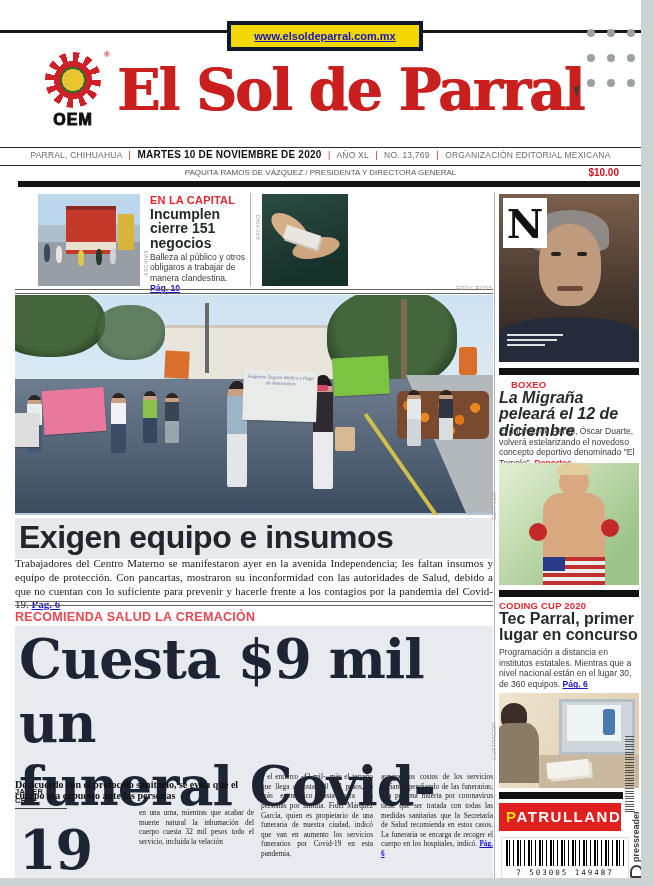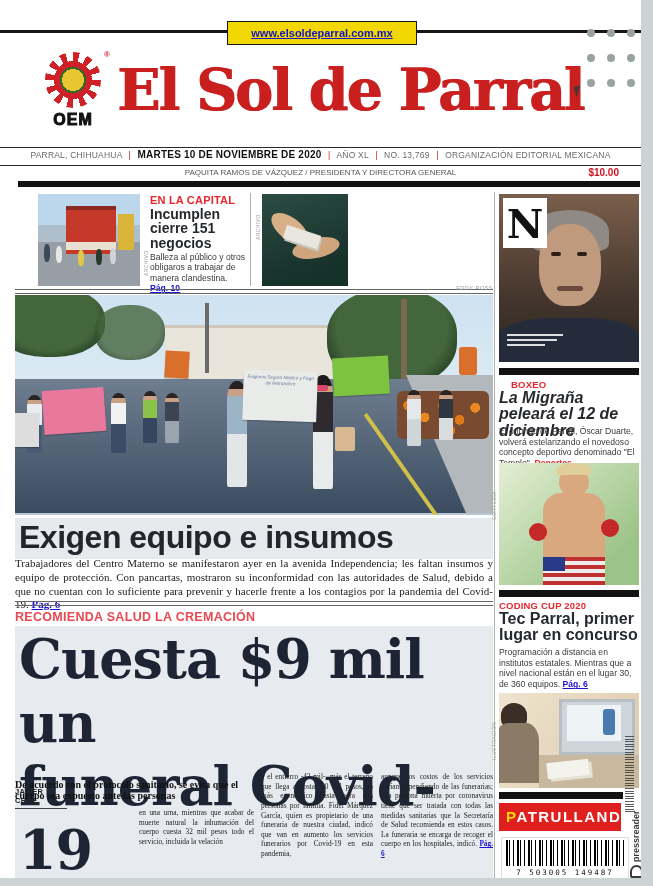--- a/index.html
+++ b/index.html
@@ -2,21 +2,21 @@
 <html><head>
 <meta charset="utf-8">
 <style>
   html,body{margin:0;padding:0;}
   .stage{position:relative;width:653px;height:886px;background:#ccd3d3;font-family:"Liberation Sans",sans-serif;overflow:hidden;}
   .page{position:absolute;left:0;top:0;width:641px;height:878px;background:#ffffff;overflow:hidden;}
   .abs{position:absolute;}
 
   
   .topline{position:absolute;left:0;top:30px;width:641px;height:3px;background:#161616;}
-  .urlbox{position:absolute;left:227px;top:21px;width:188px;height:22px;background:#f2d800;display:flex;align-items:center;justify-content:center;border:1px solid #0f172a;}
+  .urlbox{position:absolute;left:227px;top:21px;width:188px;height:22px;background:#f2d800;display:flex;align-items:center;justify-content:center;border:4px solid #0f172a;}
   .urlbox span{font-size:11px;font-weight:bold;color:#1414c8;text-decoration:underline;}
   .dots{position:absolute;left:581px;top:26px;width:60px;height:64px;display:grid;grid-template-columns:repeat(3,1fr);align-content:space-between;justify-items:center;}
   .dots i{width:8px;height:8px;border-radius:50%;background:#9aa2a2;margin:3px 0;}
 
   
   .oem{position:absolute;left:28px;top:52px;width:90px;text-align:center;}
   .sun{width:56px;height:56px;margin:0 auto;border-radius:50%;
        background:radial-gradient(circle at 50% 50%, #e9c531 0 11px, #2c6b2c 11px 13px, #cf2027 13px 19px, transparent 19px),
        repeating-conic-gradient(#cf2027 0deg 14deg, #ffffff 14deg 30deg);}
   .oem .r{position:absolute;right:8px;top:-2px;font-size:8px;color:#cf2027;font-weight:bold;}

